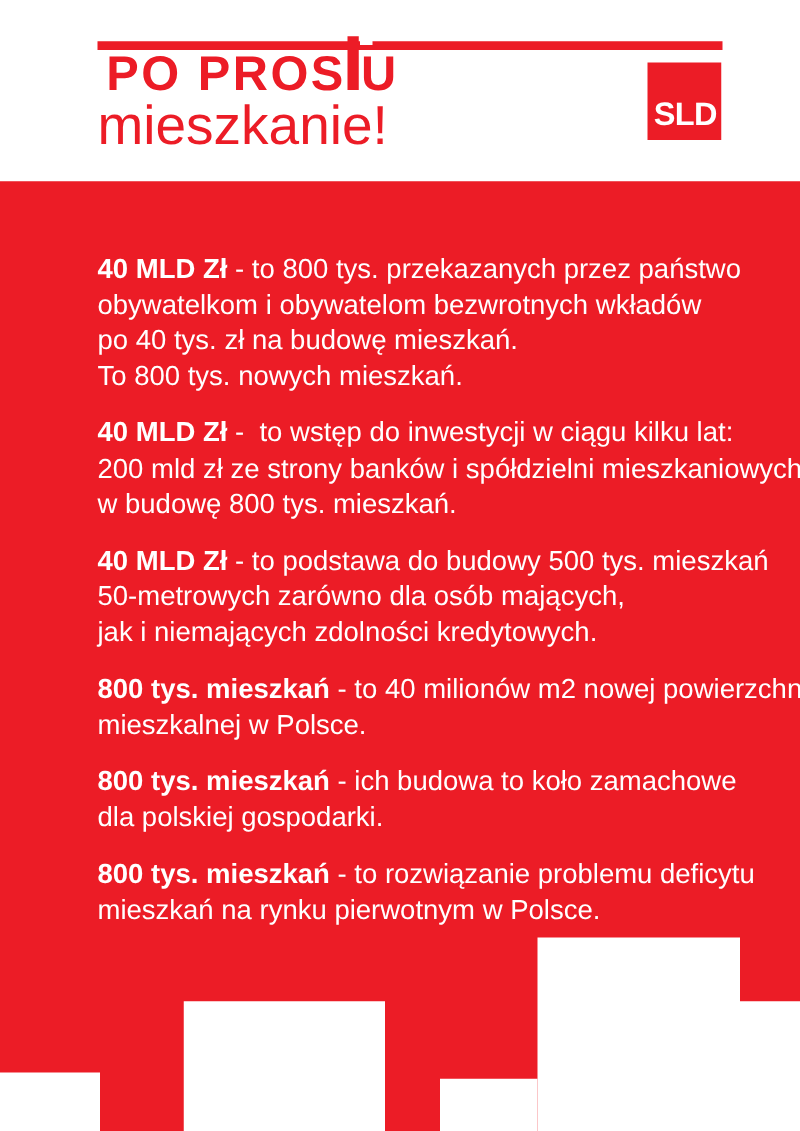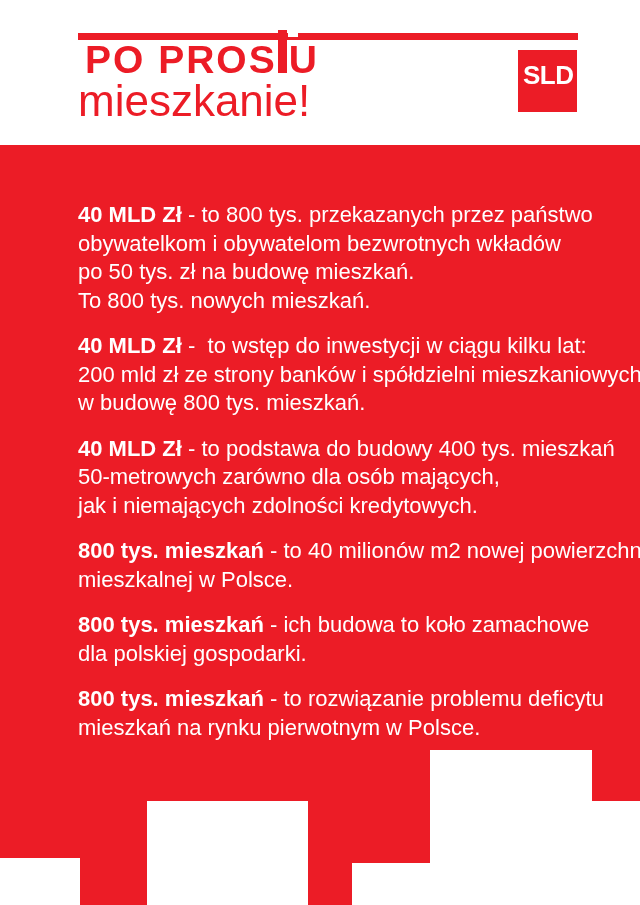--- a/index.html
+++ b/index.html
@@ -40,21 +40,21 @@
   .subtitle {
     position: absolute; left: 78px; top: 79px;
     font-size: 44px; line-height: 44px; font-weight: 400;
     color: var(--red); white-space: nowrap;
   }
   .logo {
     position: absolute; left: 518px; top: 50px;
     width: 59px; height: 62px; background: var(--red);
   }
   .logo-text {
-    position: absolute; left: 5px; bottom: 24px;
+    position: absolute; left: 5px; bottom: 8px;
     color: #ffffff; font-weight: 700; font-size: 26px;
     letter-spacing: -0.5px; line-height: 1;
   }
 
   
   .red-block {
     position: absolute; left: 0; top: 145px;
     width: 640px; height: 760px;
     background: var(--red);
   }
@@ -84,24 +84,24 @@
     <h1 class="title"><span>PO PROS</span><span class="t-stem"></span><span>U</span></h1>
     <div class="subtitle">mieszkanie!</div>
     <div class="logo">
       <span class="logo-text">SLD</span>
     </div>
   </div>
 
   <div class="red-block">
     <div class="paragraphs" id="paragraphs"><p class="para"><strong>40 MLD Zł</strong><span> - to 800 tys. przekazanych przez państwo
 obywatelkom i obywatelom bezwrotnych wkładów
-po 50 tys. zł na budowę mieszkań.
+po 40 tys. zł na budowę mieszkań.
 To 800 tys. nowych mieszkań.</span></p><p class="para"><strong>40 MLD Zł</strong><span> -  to wstęp do inwestycji w ciągu kilku lat:
 200 mld zł ze strony banków i spółdzielni mieszkaniowych
-w budowę 800 tys. mieszkań.</span></p><p class="para"><strong>40 MLD Zł</strong><span> - to podstawa do budowy 400 tys. mieszkań
+w budowę 800 tys. mieszkań.</span></p><p class="para"><strong>40 MLD Zł</strong><span> - to podstawa do budowy 500 tys. mieszkań
 50-metrowych zarówno dla osób mających,
 jak i niemających zdolności kredytowych.</span></p><p class="para"><strong>800 tys. mieszkań</strong><span> - to 40 milionów m2 nowej powierzchni
 mieszkalnej w Polsce.</span></p><p class="para"><strong>800 tys. mieszkań</strong><span> - ich budowa to koło zamachowe
 dla polskiej gospodarki.</span></p><p class="para"><strong>800 tys. mieszkań</strong><span> - to rozwiązanie problemu deficytu
 mieszkań na rynku pierwotnym w Polsce.</span></p></div>
 
     <div class="skyline">
       <div class="b b1"></div>
       <div class="b b2"></div>
       <div class="b b3"></div>

